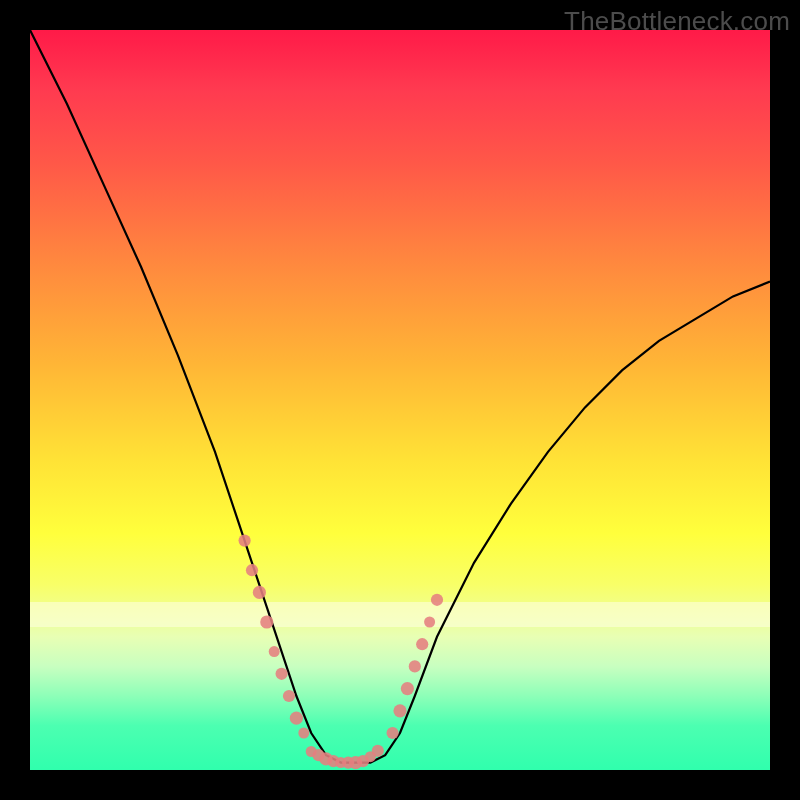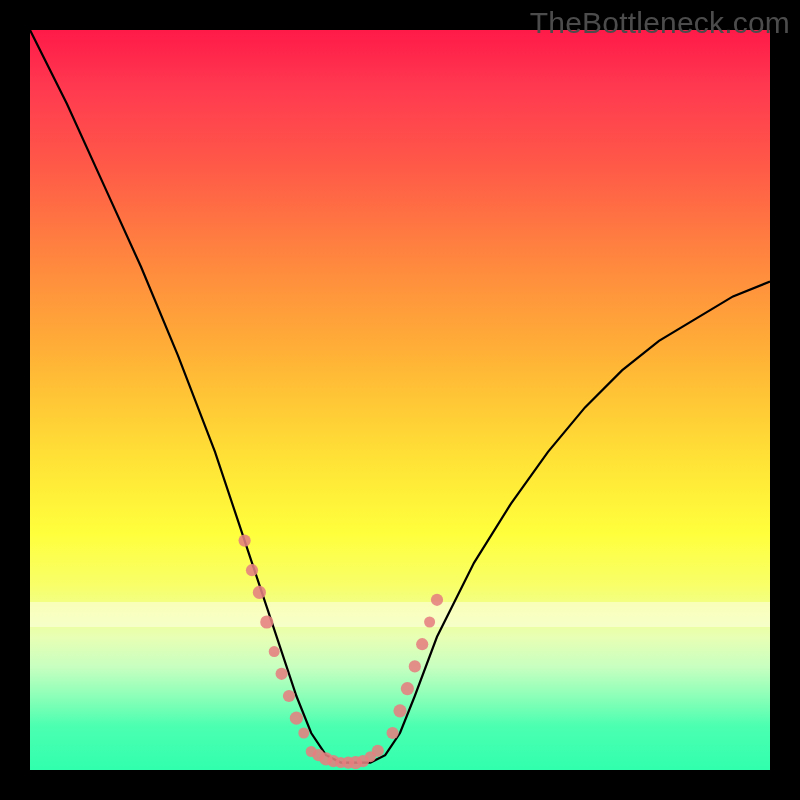--- a/index.html
+++ b/index.html
@@ -54,21 +54,21 @@
     left: 0;
     right: 0;
     height: 25px;
     background: rgba(255,255,230,0.55);
   }
   .watermark {
     position: absolute;
     top: 6px;
     right: 10px;
     color: #4c4c4c;
-    font-size: 30px;
+    font-size: 26px;
     font-weight: 500;
     letter-spacing: 0.2px;
   }
   .dot {
     fill: #e58080;
     fill-opacity: 0.88;
   }
 </style>
 </head>
 <body>

